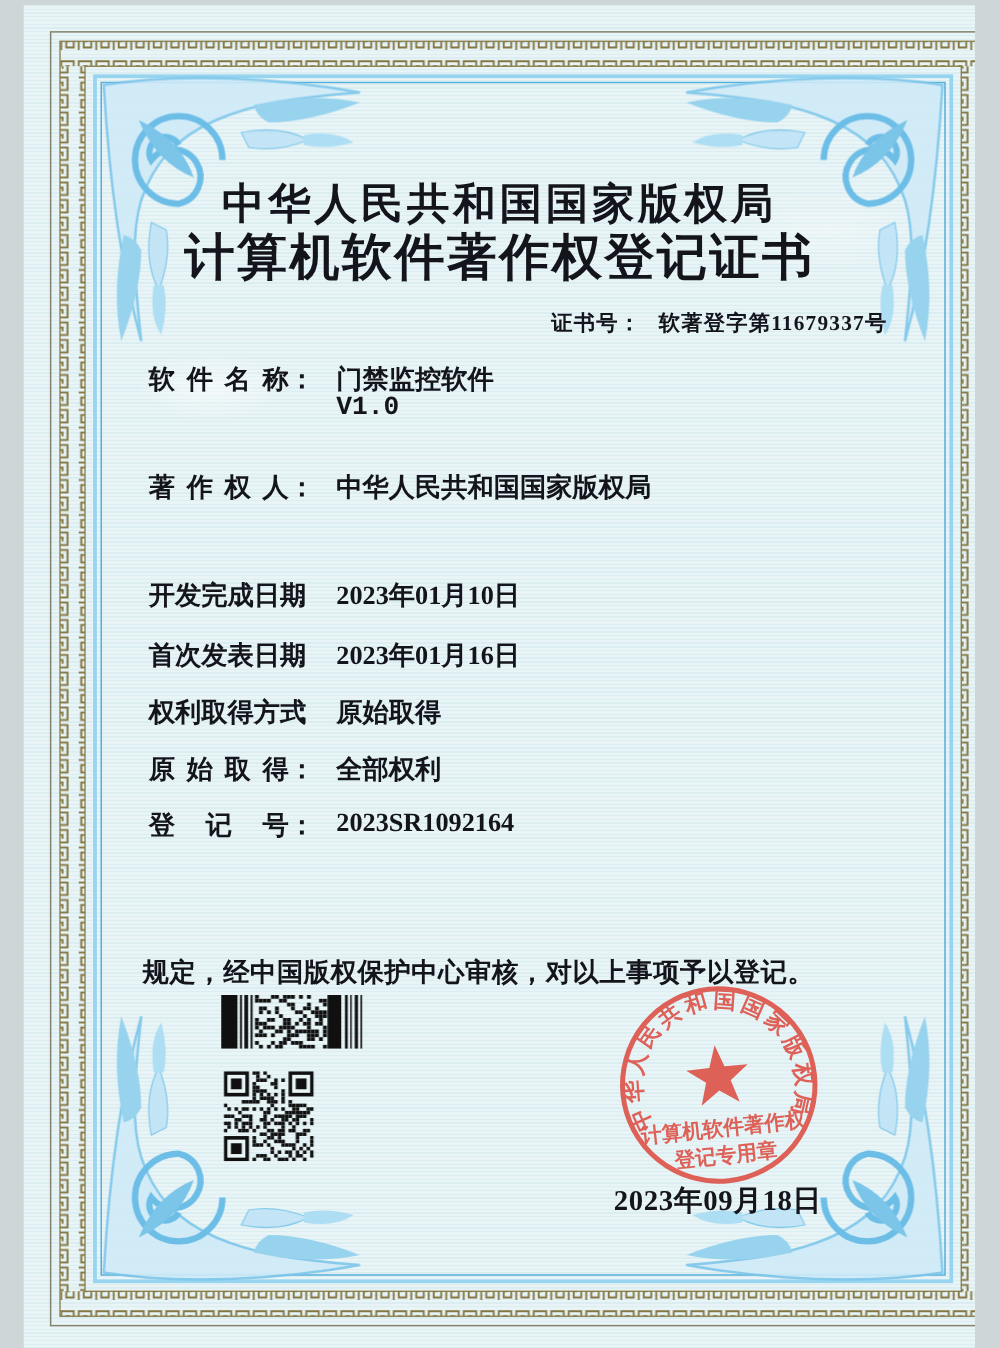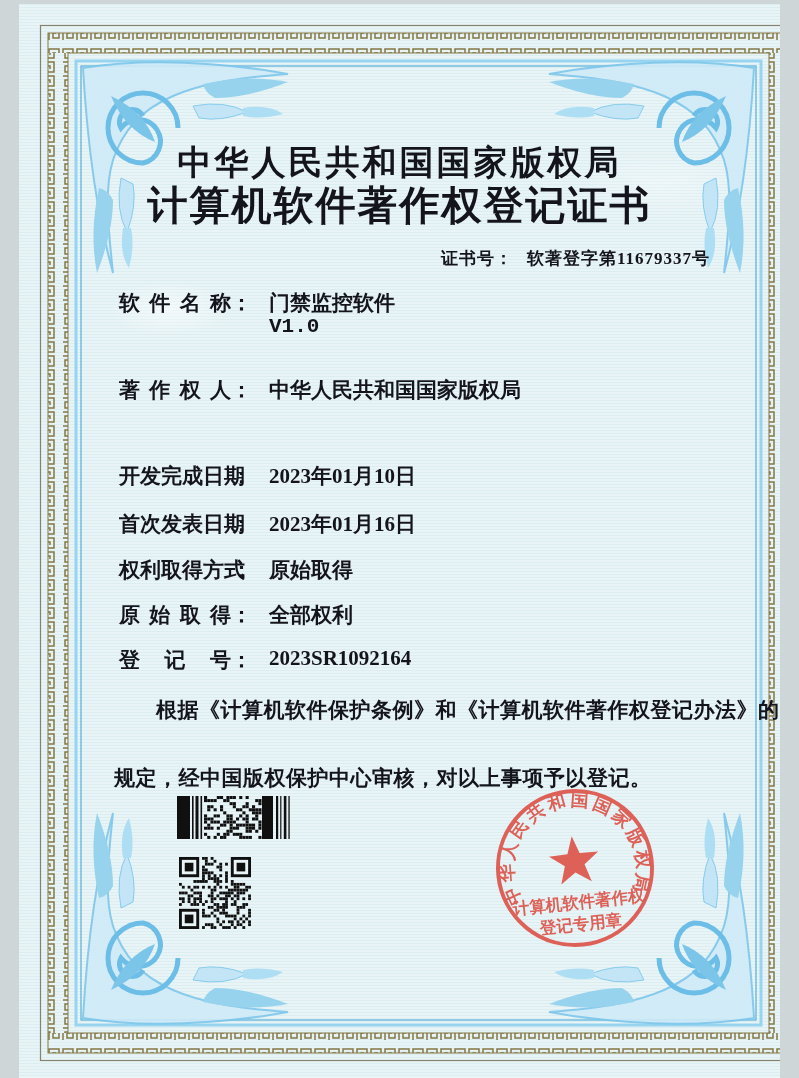--- a/index.html
+++ b/index.html
@@ -135,21 +135,20 @@
   </div>
   <div class="field-row row-5">
     <span class="jlabel">原始取得</span><span>：</span>
     <span class="fvalue">全部权利</span>
   </div>
   <div class="field-row row-6">
     <span class="jlabel">登记号</span><span>：</span>
     <span class="fvalue">2023SR1092164</span>
   </div>
 
-  <div class="stmt-line stmt-1">根据《计算机软件保护条例》和《计算机软件著作权登记办法》的</div>
   <div class="stmt-line stmt-2">规定，经中国版权保护中心审核，对以上事项予以登记。</div>
 
   <div class="barcode">
       <svg width="120" height="43" viewBox="0 0 120 43">
         <rect x="0" y="0" width="13" height="43" fill="#101010"></rect>
         <rect x="15" y="0" width="1.6" height="43" fill="#101010"></rect>
         <rect x="18.5" y="0" width="3" height="43" fill="#101010"></rect>
         <rect x="23.5" y="0" width="1.6" height="43" fill="#101010"></rect>
         <rect x="27" y="0" width="3.1" height="3" fill="#101010"></rect>
         <rect x="27" y="3.07" width="3.1" height="3" fill="#101010"></rect>
@@ -483,14 +482,15 @@
       <path id="sealArc" d="M51.4,136.9 A62,62 0 1,1 156.6,136.9" fill="none"></path>
       <text font-size="18" font-weight="bold" fill="#dd5147" font-family="Liberation Serif, DejaVu Serif, serif">
         <textPath href="#sealArc" startOffset="6" textLength="252" lengthAdjust="spacing">中华人民共和国国家版权局</textPath>
       </text>
       <path d="M104,72 L110.1,89.6 L128.7,90 L113.9,101.2 L119.3,119 L104,108.4 L88.7,119 L94.1,101.2 L79.3,90 L97.9,89.6 Z"></path>
       <text x="104" y="144" text-anchor="middle" font-size="16.5" font-weight="bold" fill="#dd5147" font-family="Liberation Serif, DejaVu Serif, serif">计算机软件著作权</text>
       <text x="104" y="166" text-anchor="middle" font-size="16.5" font-weight="bold" fill="#dd5147" font-family="Liberation Serif, DejaVu Serif, serif">登记专用章</text>
     </g>
   </svg>
 
+  <div class="issue-date">2023年09月18日</div>
 
 </div>
 
 </body></html>

